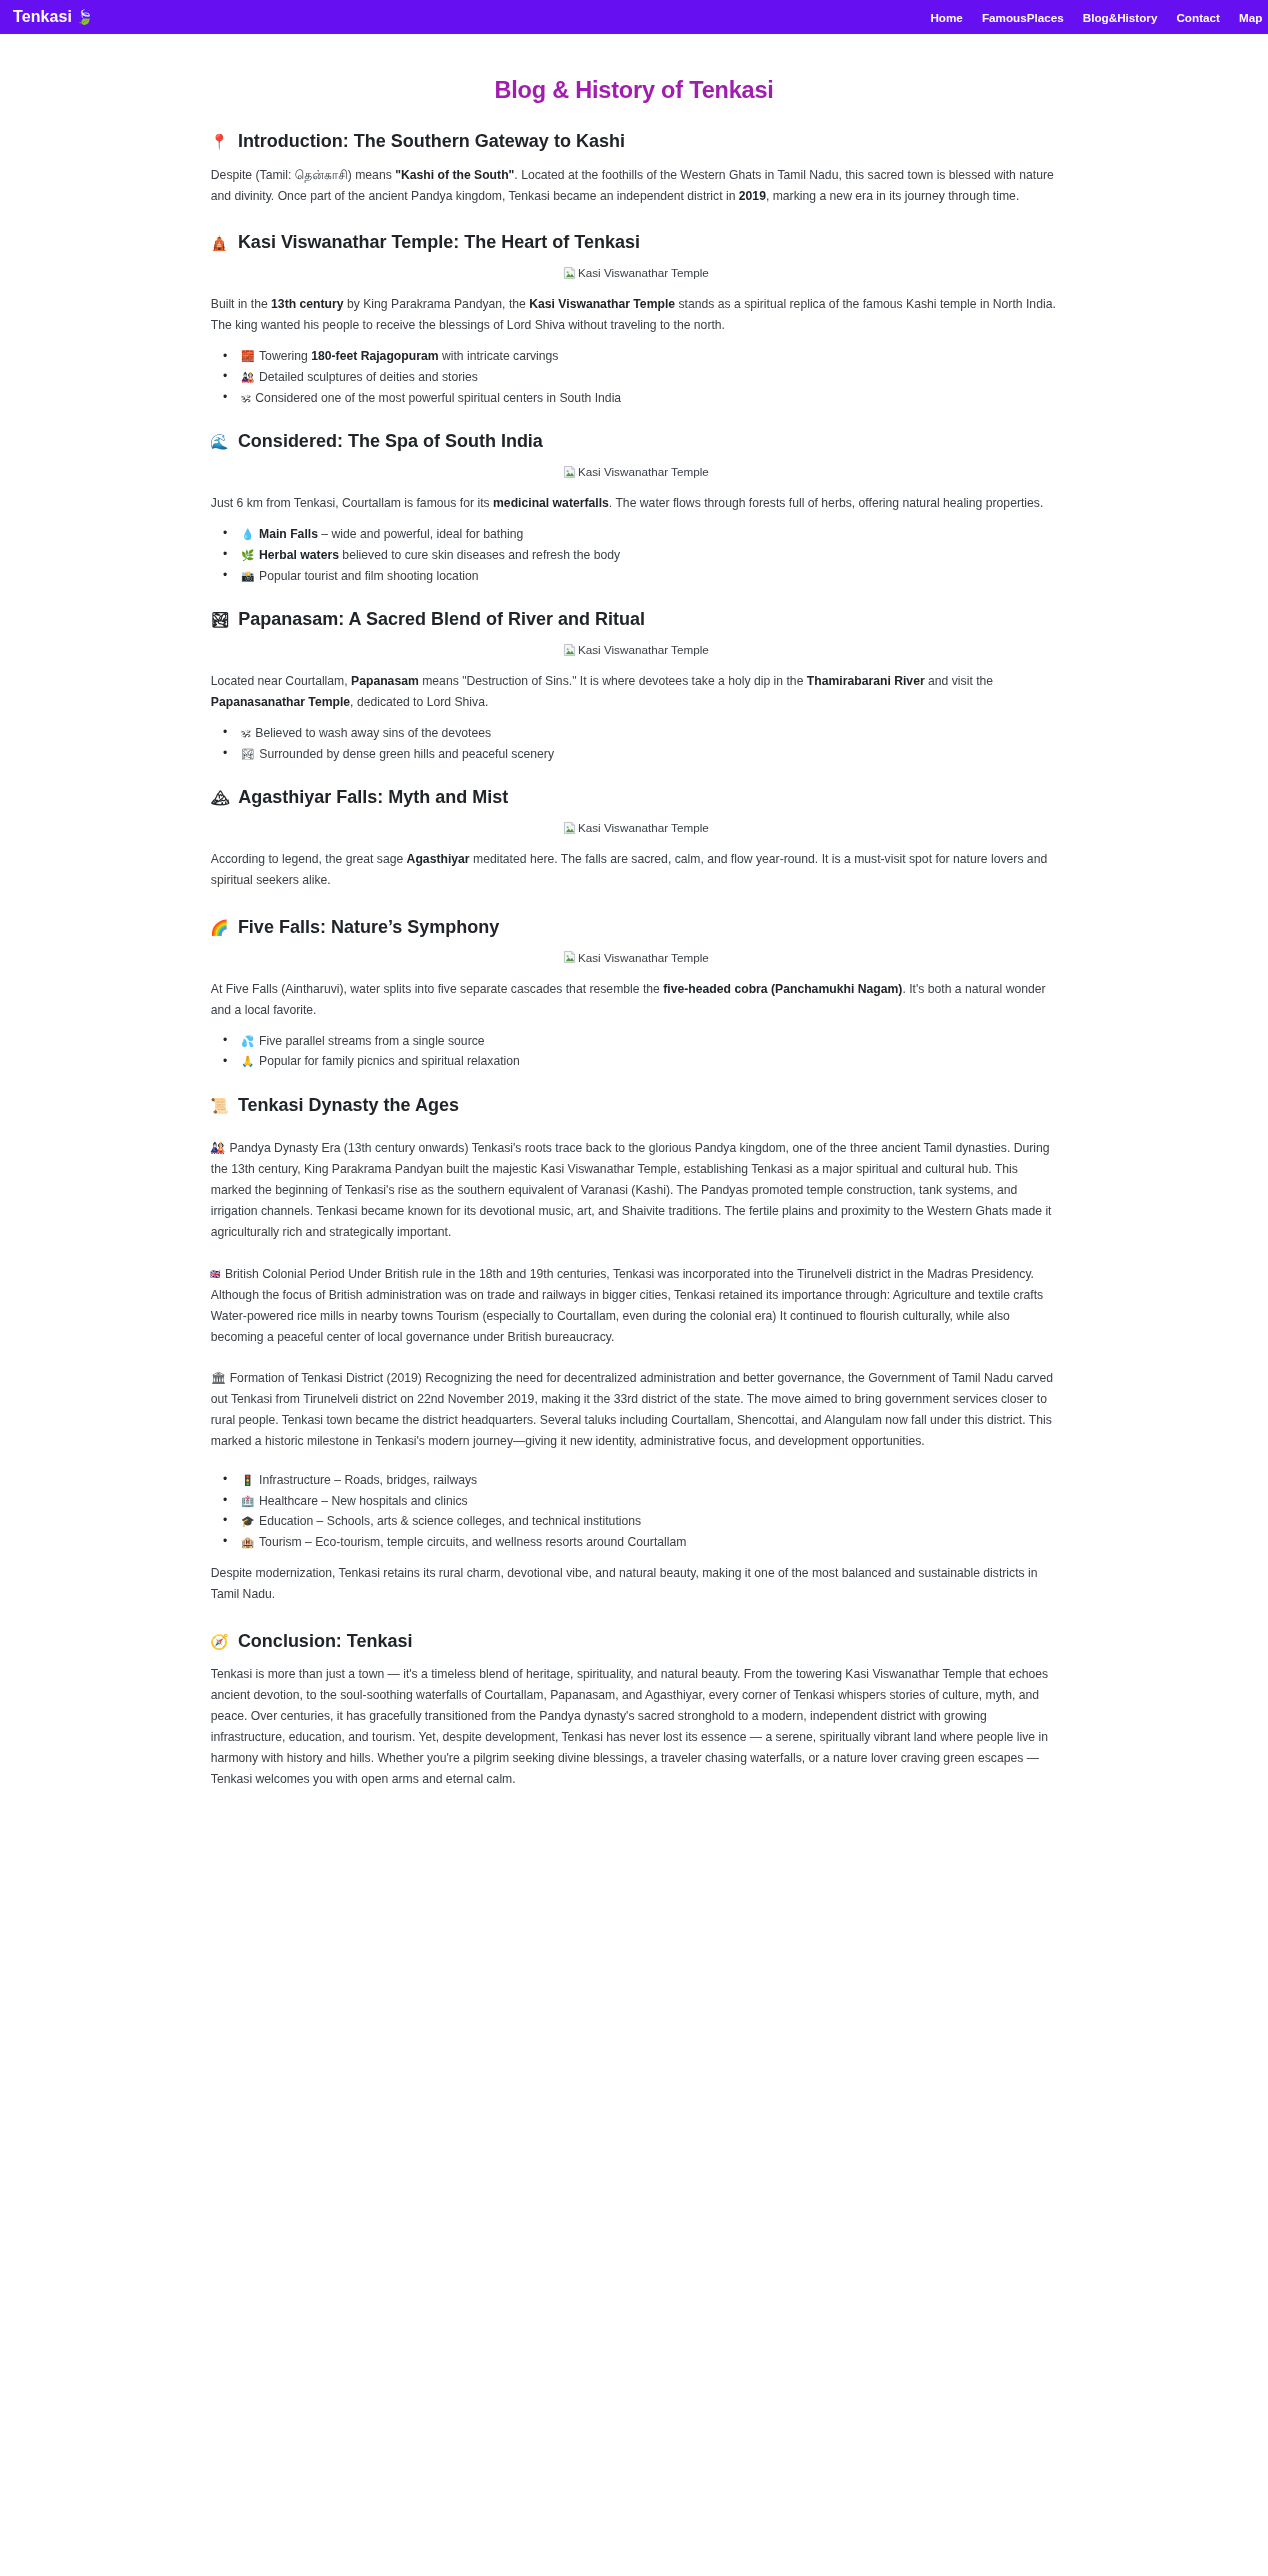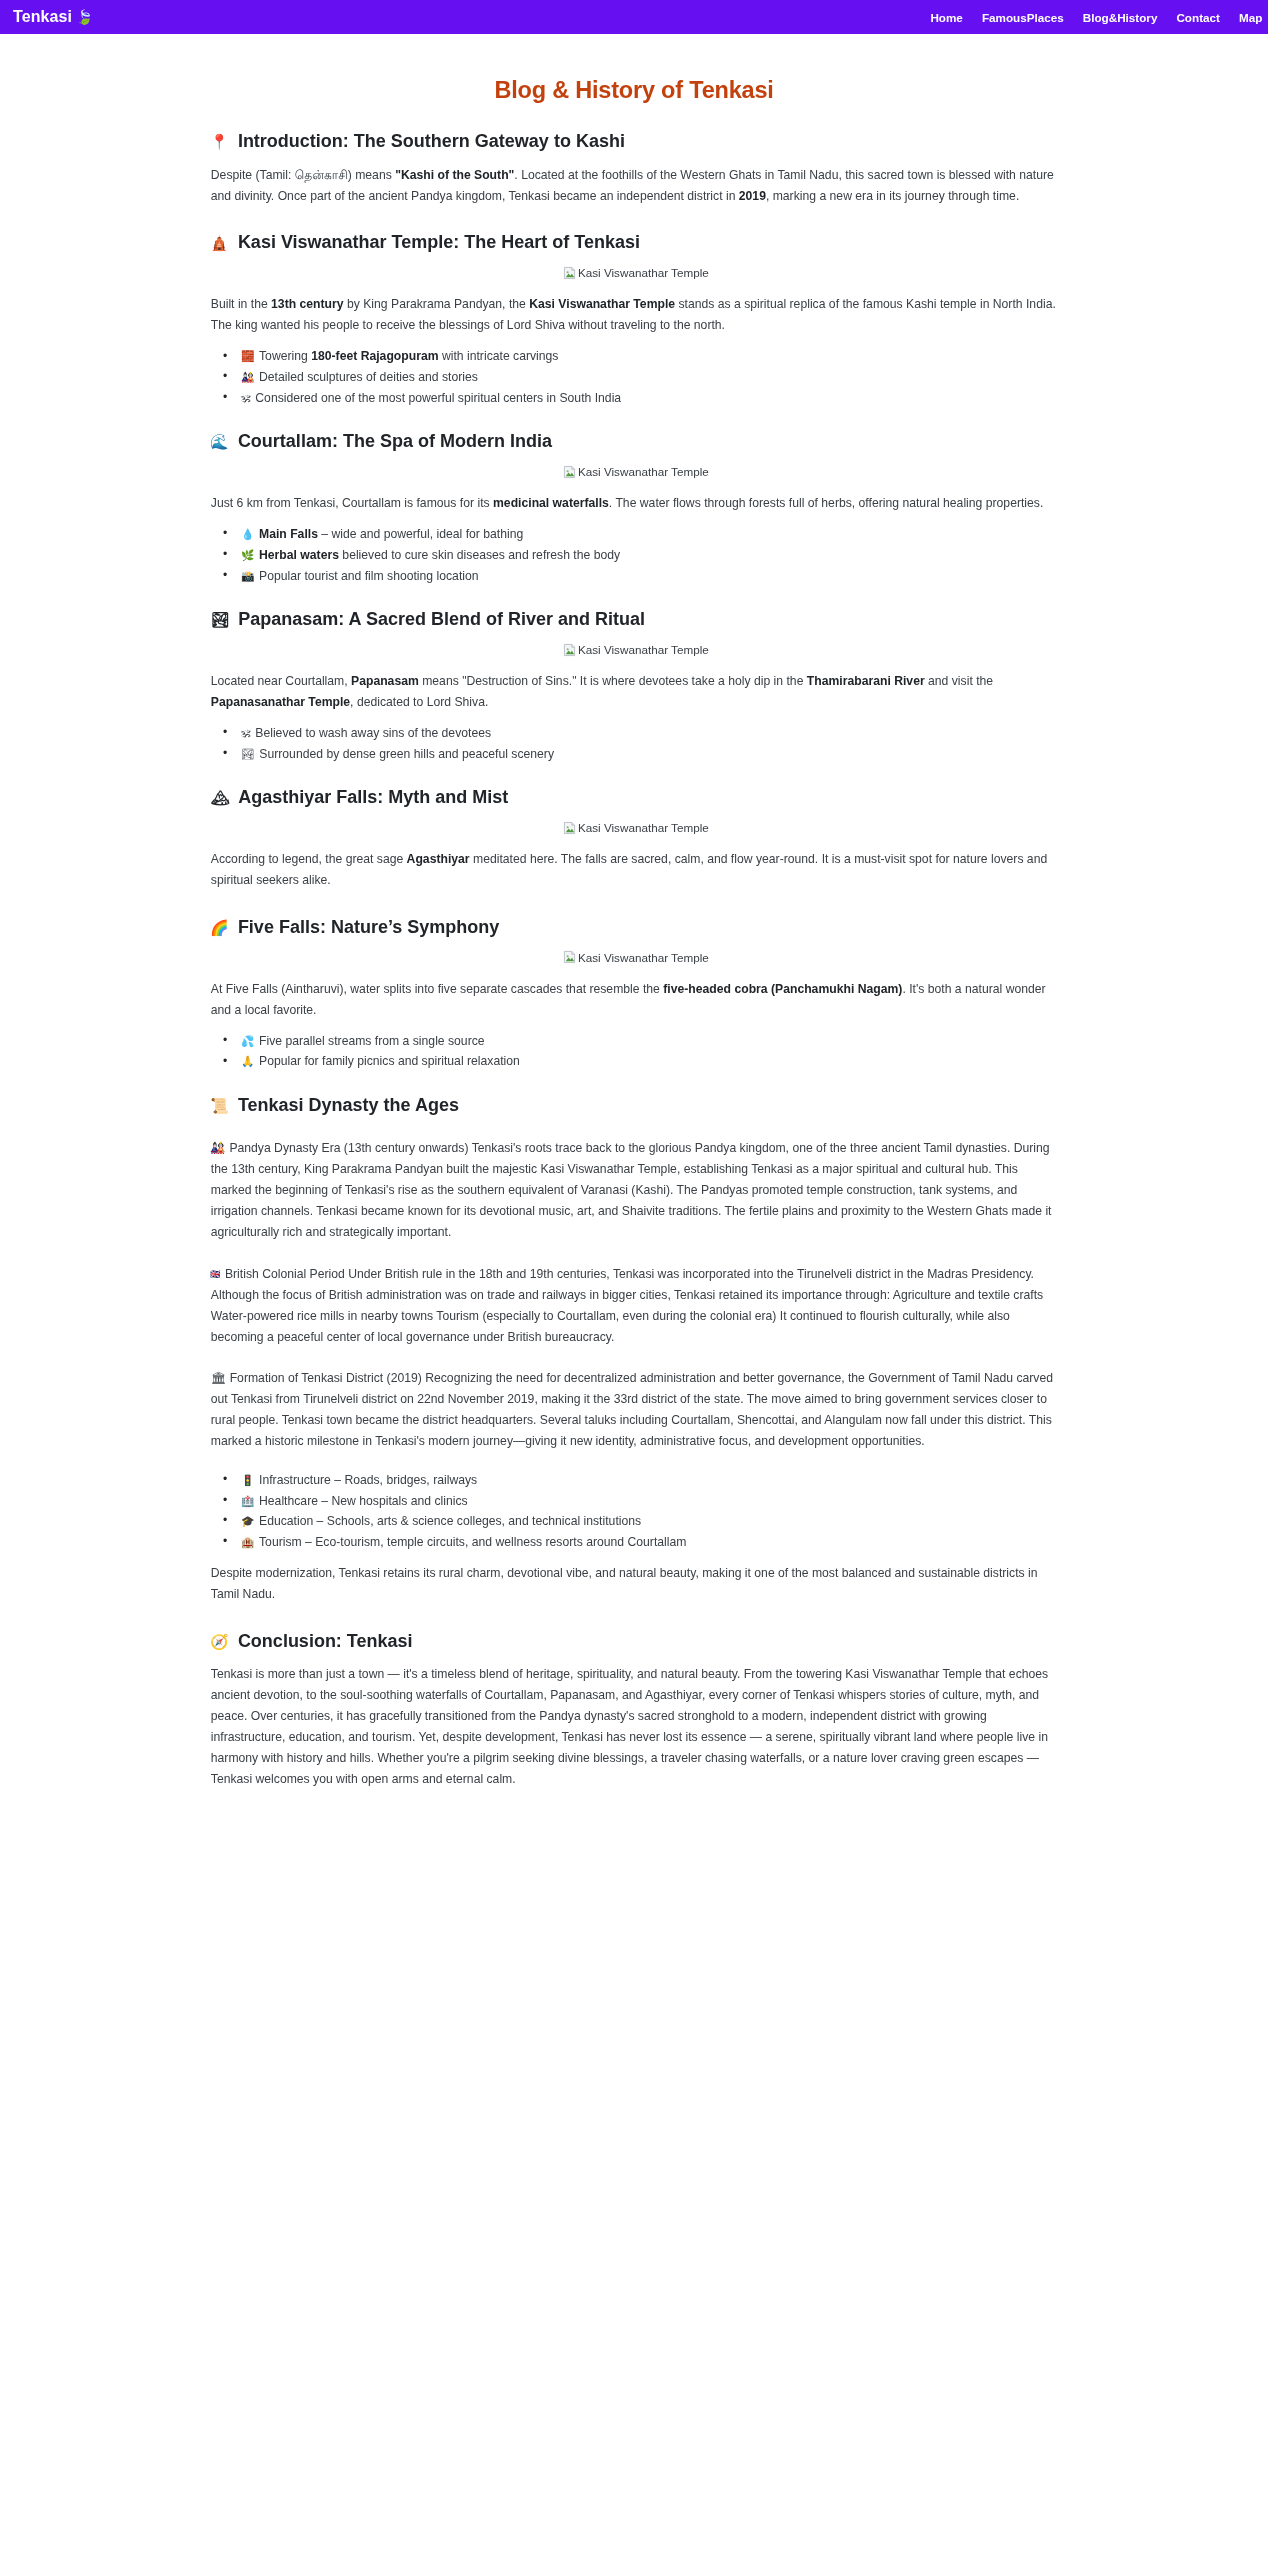--- a/index.html
+++ b/index.html
@@ -54,21 +54,21 @@
   .page {
     width: 854px;
     margin: 0 auto;
     padding-top: 24.4px;
   }
   h1.page-title {
     font-size: 23.5px;
     font-weight: bold;
     text-align: center;
     margin: 19px 0 26px 0;
-    color: #c2410c;
+    color: #a21caf;
     letter-spacing: -0.2px;
   }
 
   h2.section-title {
     font-size: 18px;
     font-weight: bold;
     color: #212529;
     margin: 24.4px 0 11.3px 0;
     line-height: 1.3;
     padding-left: 3.8px;
@@ -190,21 +190,21 @@
         <p class="body-text"><span>Built in the </span><b>13th century</b><span> by King Parakrama Pandyan, the </span><b>Kasi Viswanathar Temple</b><span> stands as a spiritual replica of the famous Kashi temple in North India. The king wanted his people to receive the blessings of Lord Shiva without traveling to the north.</span></p>
         <ul class="bullets">
           <li><span class="emoji">🧱</span><span>Towering </span><b>180-feet Rajagopuram</b><span> with intricate carvings</span></li>
           <li><span class="emoji">🎎</span><span>Detailed sculptures of deities and stories</span></li>
           <li><span class="emoji">🕉</span><span>Considered one of the most powerful spiritual centers in South India</span></li>
         </ul>
       </section>
       <section>
         <h2 class="section-title">
           <span class="emoji">🌊</span>
-          <span>Courtallam: The Spa of Modern India</span>
+          <span>Considered: The Spa of South India</span>
         </h2>
         <div class="img-wrap"><span class="broken-img">
             <span class="broken-img-icon">
               <svg width="13" height="14" viewBox="0 0 14 15">
                 <path d="M1.5 1.5 h8 l3 3 v9 h-11 z" fill="#f3f4f6" stroke="#b9bec4" stroke-width="1"></path>
                 <path d="M9.5 1.5 v3 h3" fill="#dfe3e7" stroke="#b9bec4" stroke-width="1"></path>
                 <path d="M3 12 l3-4 2 2.4 1.6-2 2.4 3.6 z" fill="#4e9a3d"></path>
                 <circle cx="5" cy="6.6" r="1.1" fill="#7fb86b"></circle>
               </svg>
             </span>

